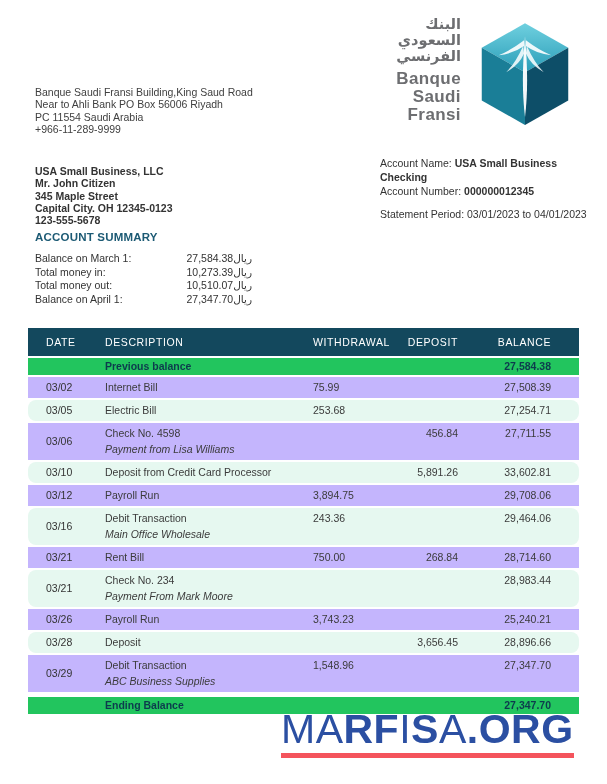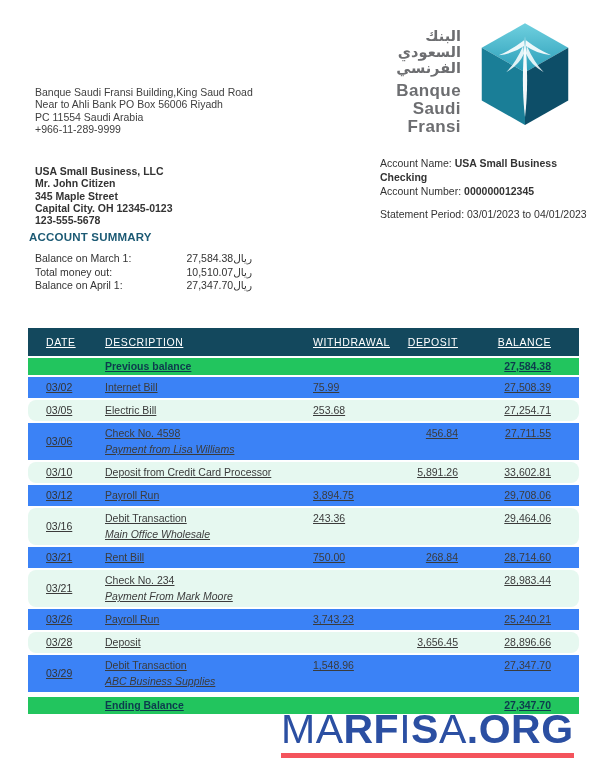--- a/index.html
+++ b/index.html
@@ -5,50 +5,50 @@
   html,body{margin:0;padding:0;background:#fff;}
   body{width:607px;height:784px;position:relative;overflow:hidden;
        font-family:"Liberation Sans",sans-serif;color:#3b3b3b;}
   .abs{position:absolute;}
 
   
   .addr{left:35px;top:86px;font-size:10.5px;line-height:12.3px;color:#404040;}
   .customer{left:35px;top:165px;font-size:10.5px;line-height:12.3px;font-weight:700;color:#333;}
 
   
-  .logo{left:338px;top:16px;width:234px;display:flex;align-items:flex-end;}
+  .logo{left:338px;top:16px;width:234px;display:flex;align-items:flex-start;}
   .logo-text{flex:1;text-align:right;color:#6d6e71;}
   .logo-ar{font-family:"DejaVu Sans",sans-serif;font-size:14.5px;line-height:16px;font-weight:700;direction:rtl;}
   .logo-latin{font-size:17px;line-height:18px;font-weight:700;letter-spacing:.4px;margin-top:6px;}
   .logo-redline{width:3px;background:#e8112d;margin:8px 7px 2px 7px;}
   .logo-cube{width:94px;height:120px;}
 
   
   .acct{left:380px;top:156px;font-size:10.5px;line-height:14px;color:#333;}
   .acct b{font-weight:700;}
   .acct .period{margin-top:9px;}
 
   
-  .summary-title{left:29px;top:231px;font-size:11.5px;font-weight:700;color:#1c5a74;letter-spacing:.2px;}
+  .summary-title{left:35px;top:231px;font-size:11.5px;font-weight:700;color:#1c5a74;letter-spacing:.2px;}
   .summary{left:35px;top:252px;width:217px;font-size:10.5px;line-height:13.6px;color:#333;}
   .summary-row{display:flex;}
   .summary-row .lbl{width:125px;}
   .summary-row .val{flex:1;text-align:right;}
 
   
   .table{left:28px;top:328px;width:551px;font-size:10.5px;}
-  .t-grid{display:grid;grid-template-columns:69px 203px 95px 68px 116px;text-decoration:underline;}
+  .t-grid{display:grid;grid-template-columns:69px 203px 95px 68px 116px;}
   .t-head{background:#13485d;color:#fff;height:28px;align-items:center;letter-spacing:.6px;font-size:10.5px;}
   .c-date{padding-left:18px;}
   .c-desc{padding-left:8px;}
   .c-wd{padding-left:13px;}
   .c-dep{text-align:right;padding-right:5px;}
   .c-bal{text-align:right;padding-right:28px;}
   .t-row{margin-top:2px;}
-  .t-row.white{background:#3b82f6;}
+  .t-row.white{background:#c4b5fd;}
   .t-row.mint{background:#e6f8f0;border-radius:8px;}
   .t-row .c-date{display:flex;align-items:center;color:#333;}
   .t-row .cell{padding-top:4px;padding-bottom:4px;line-height:13px;}
   .t-row .sub{font-style:italic;margin-top:3px;}
   .t-row.green{background:#22c55e;height:17px;align-items:center;color:#0d3b4d;font-weight:700;}
   .t-row.green .cell{padding-top:0;padding-bottom:0;}
   .t-row.gap{margin-top:5px;}
 
   
   .footer{left:281px;top:709px;display:inline-block;line-height:1;}
@@ -122,20 +122,24 @@
   </div>
 </div>
 
 <div class="abs summary-title">ACCOUNT SUMMARY</div>
 <div class="abs summary">
     <div class="summary-row">
       <span class="lbl">Balance on March 1:</span>
       <span class="val">ريال27,584.38</span>
     </div>
     <div class="summary-row">
+      <span class="lbl">Total money in:</span>
+      <span class="val">ريال10,273.39</span>
+    </div>
+    <div class="summary-row">
       <span class="lbl">Total money out:</span>
       <span class="val">ريال10,510.07</span>
     </div>
     <div class="summary-row">
       <span class="lbl">Balance on April 1:</span>
       <span class="val">ريال27,347.70</span>
     </div>
   </div>
 
 <div class="abs table">

